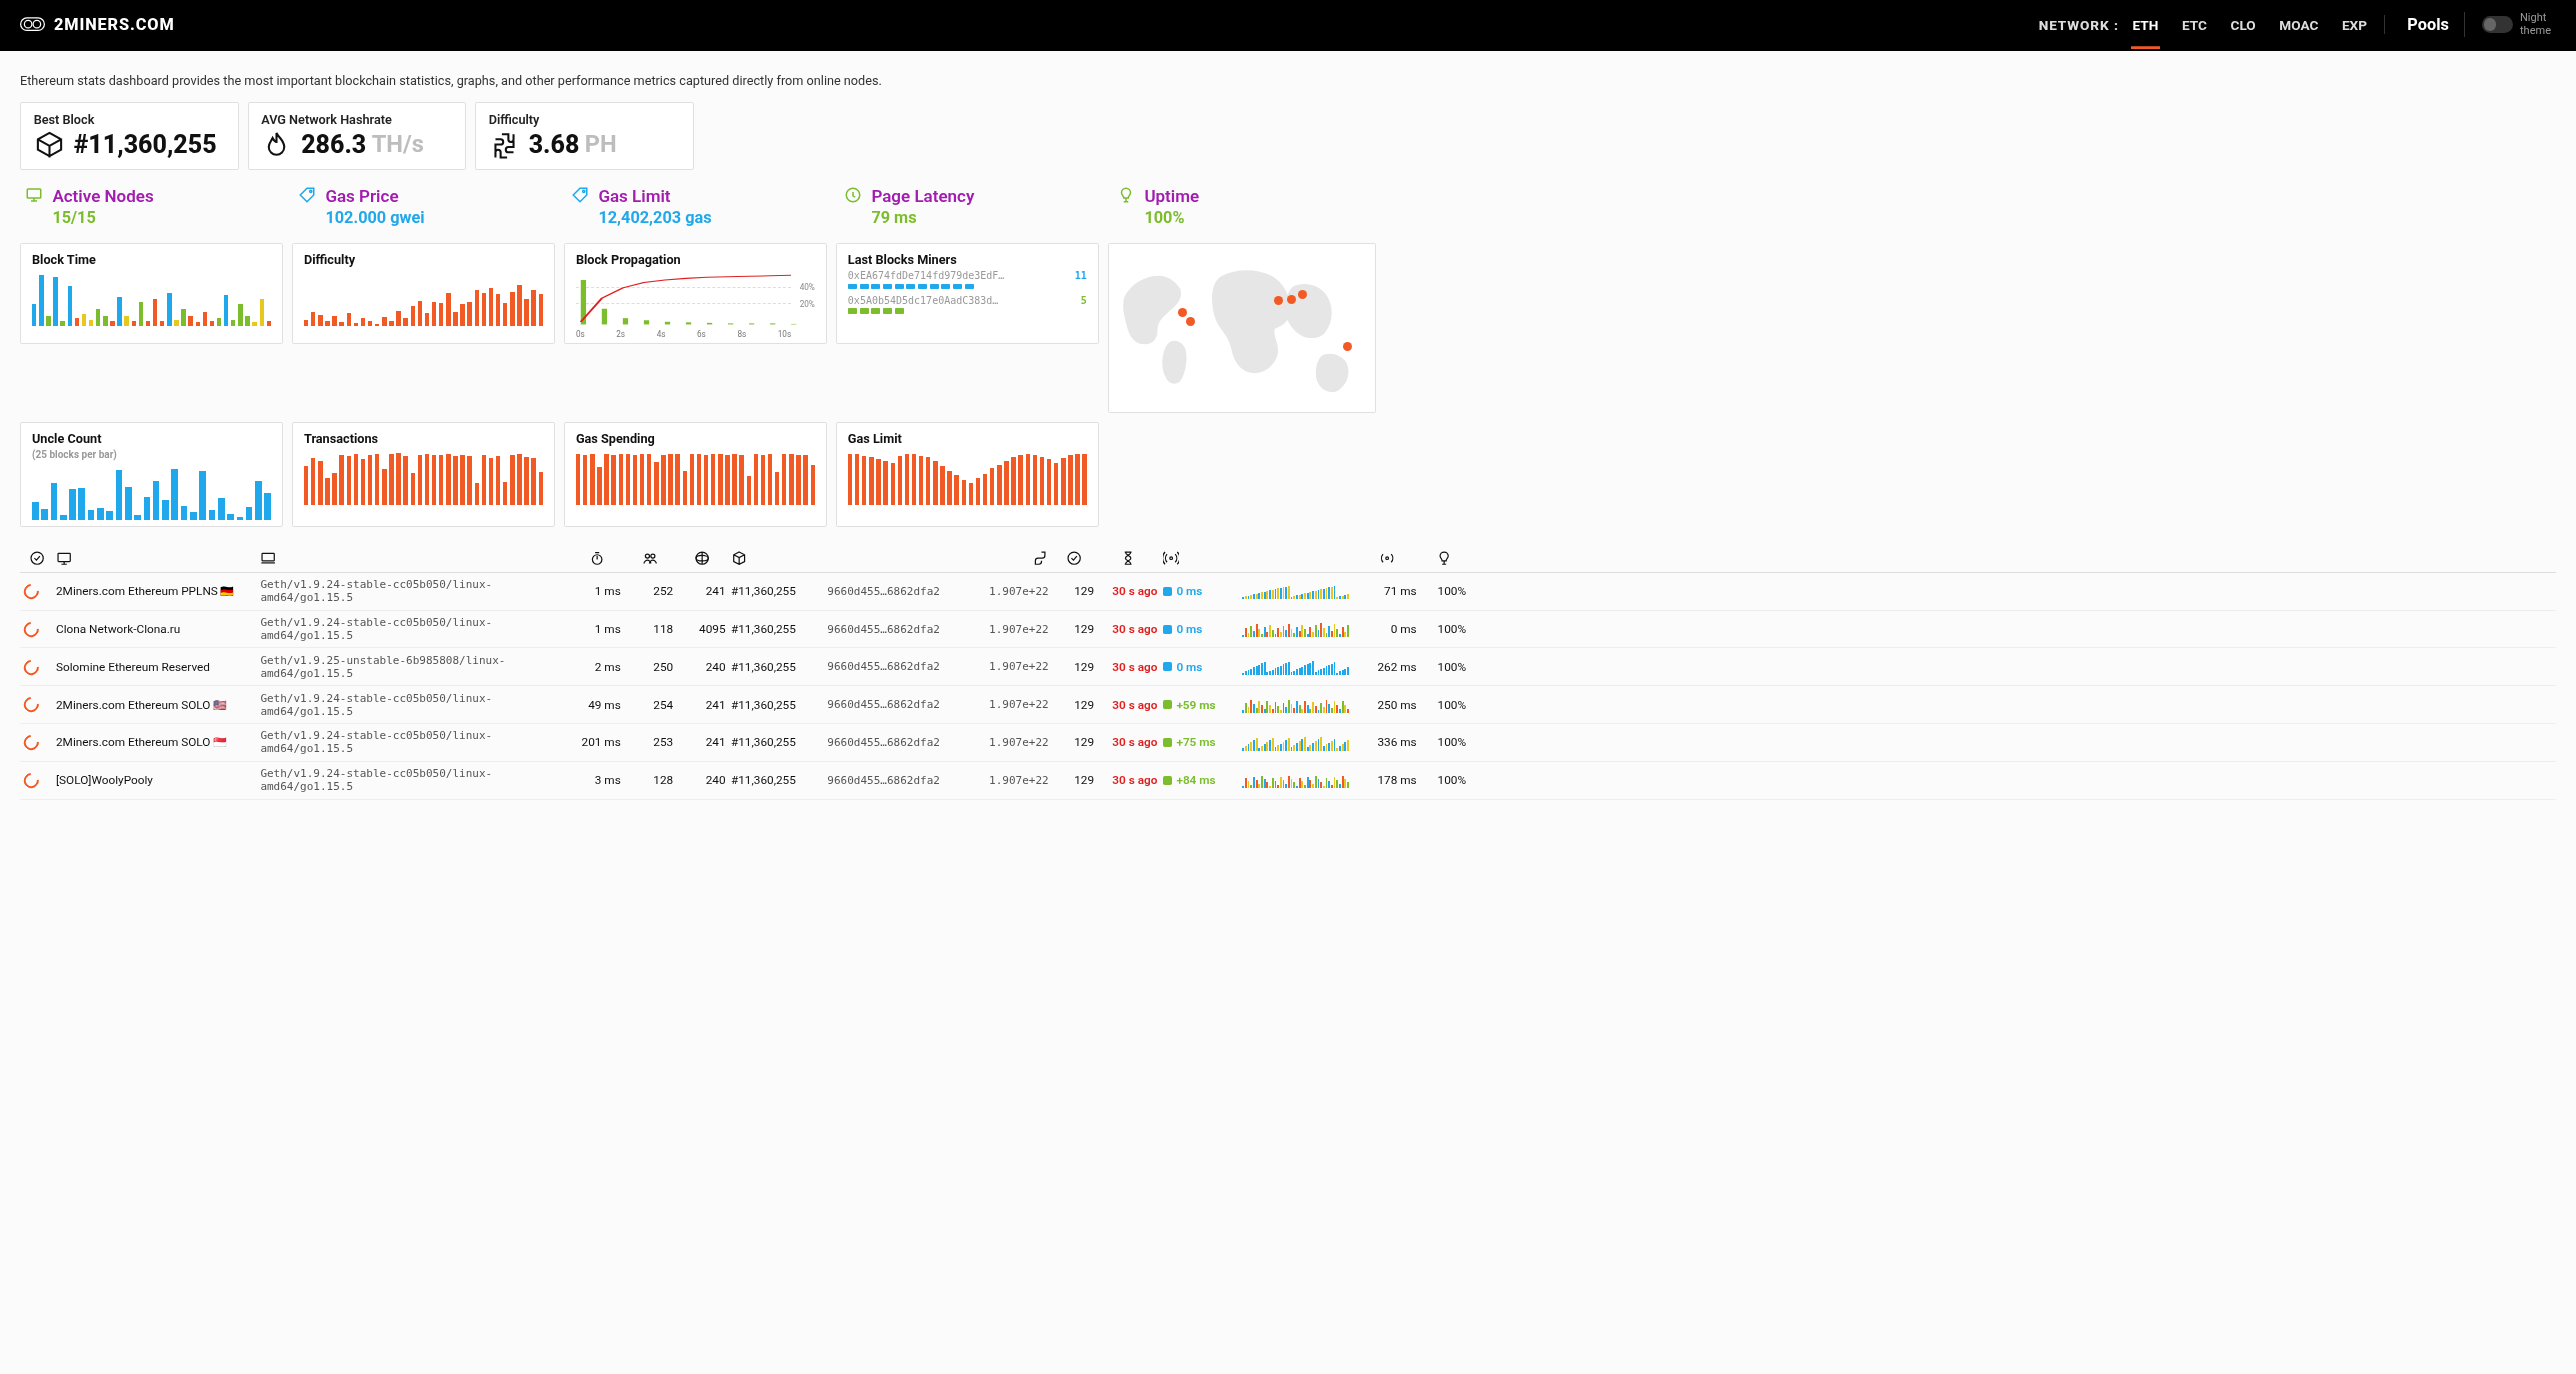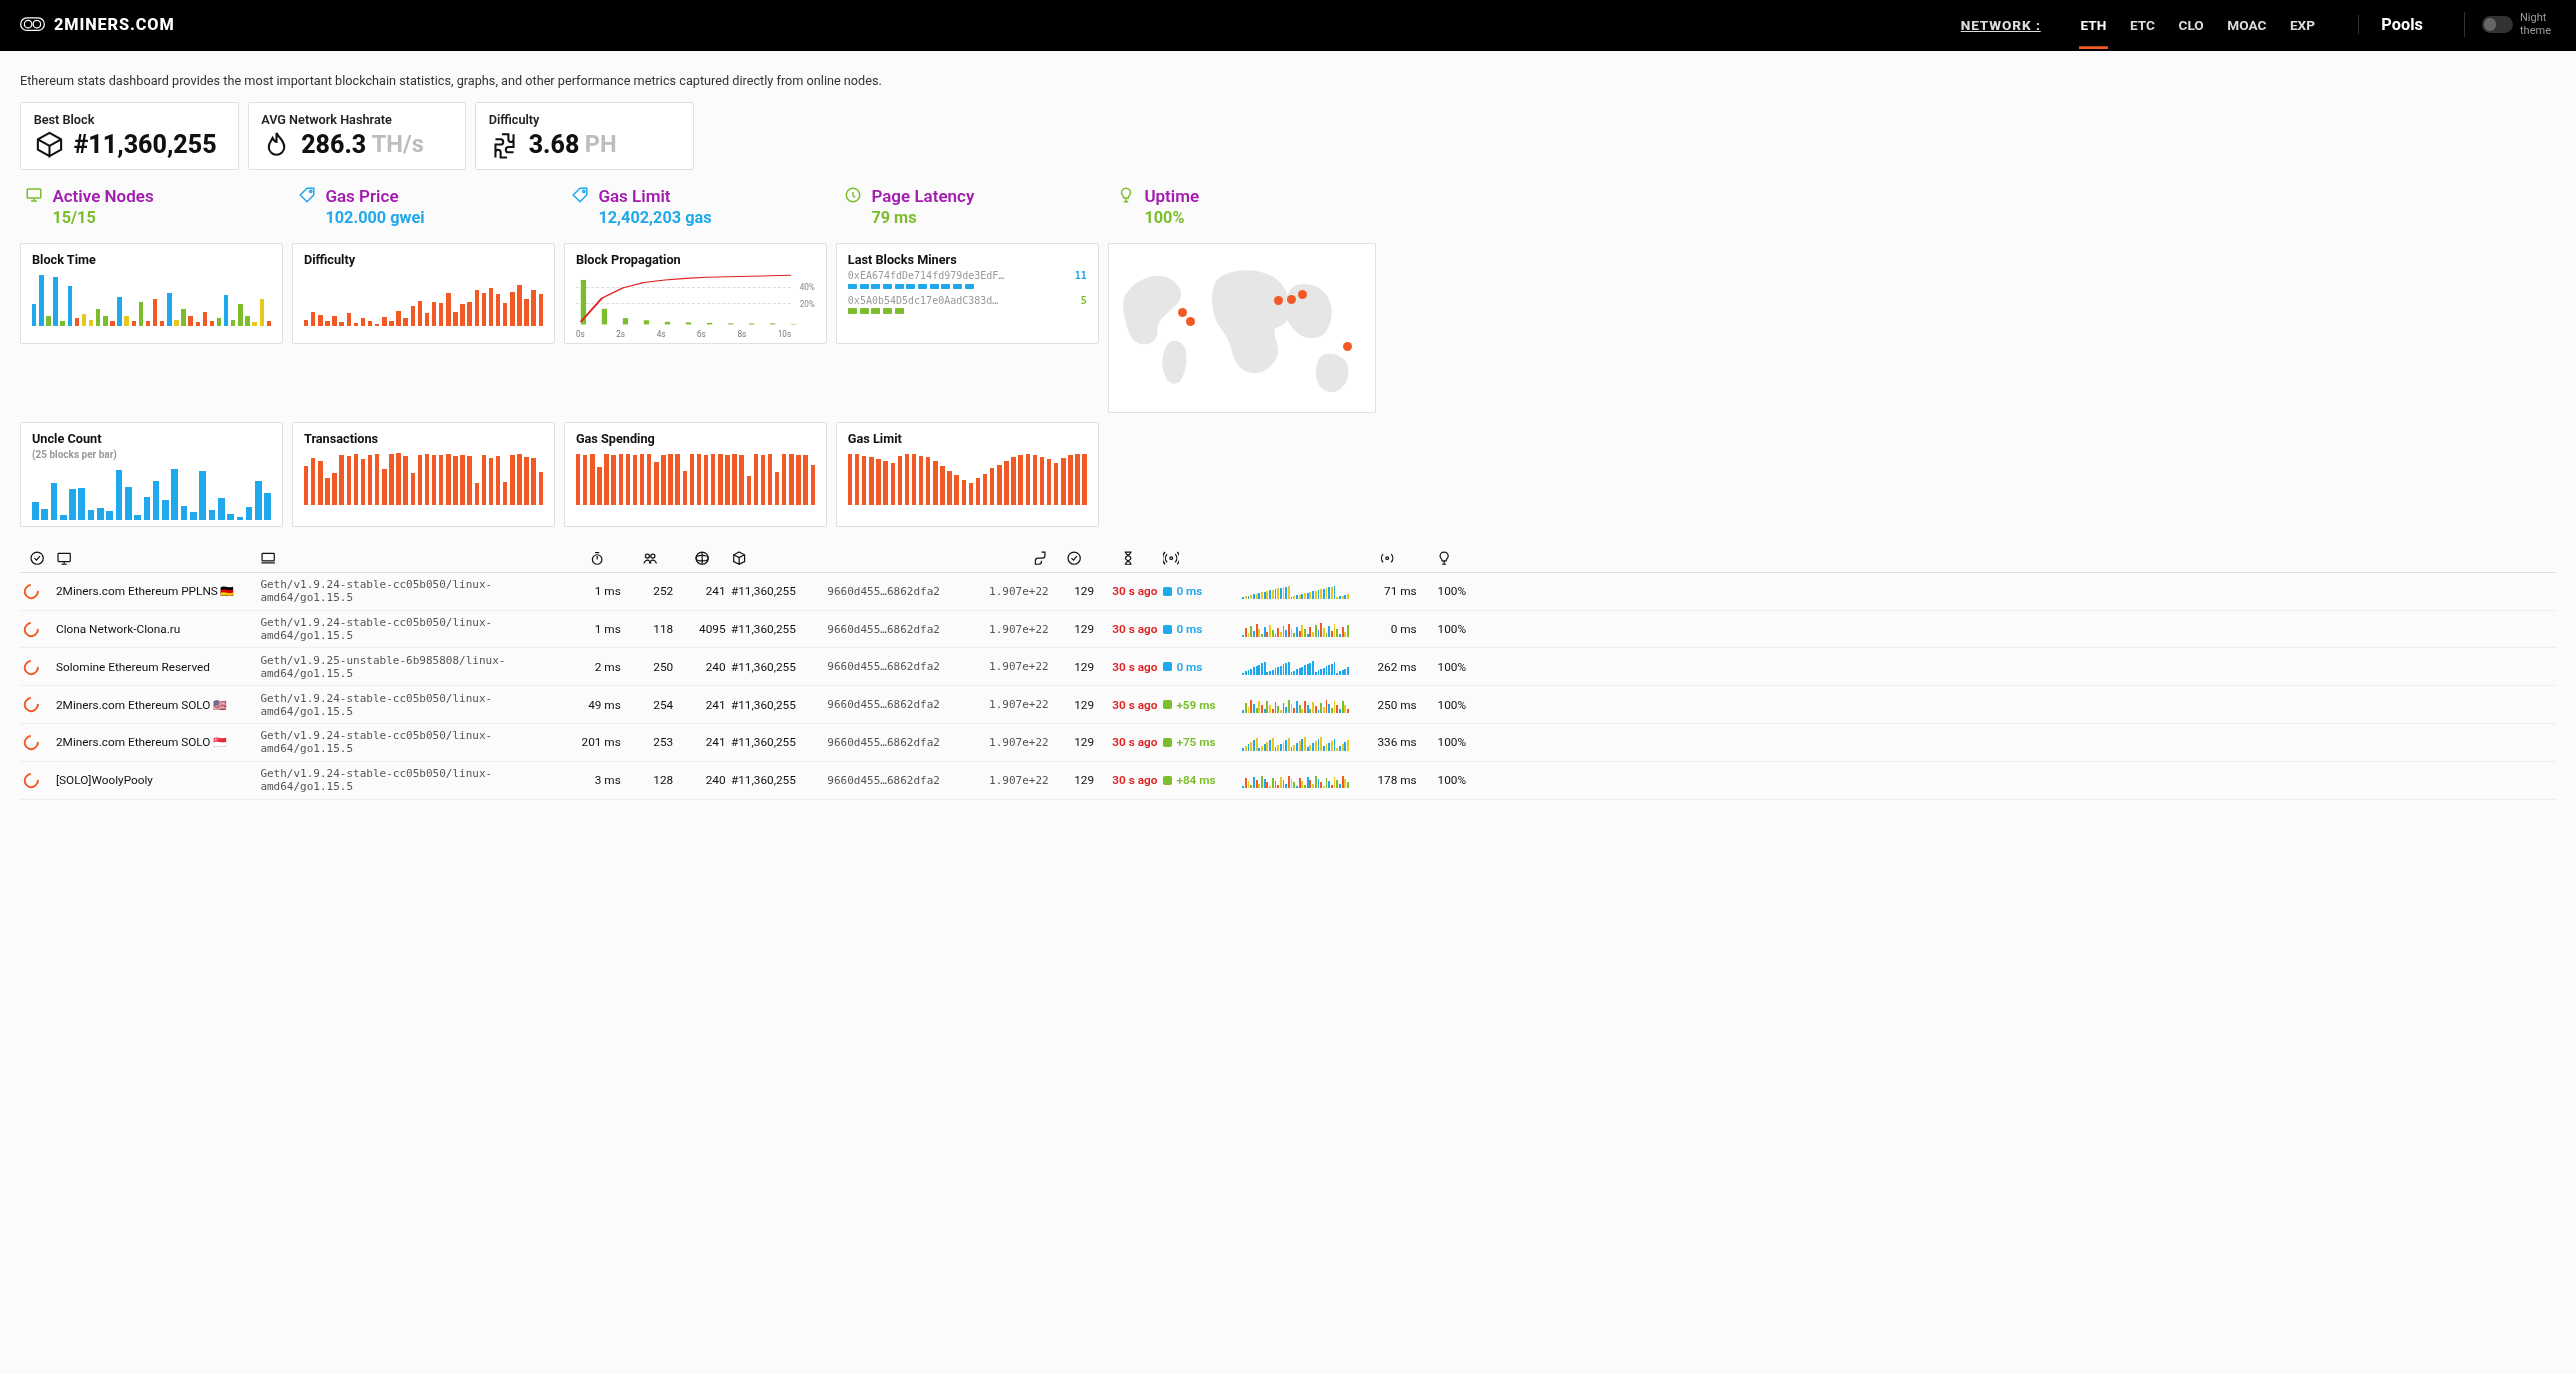--- a/index.html
+++ b/index.html
@@ -11,25 +11,25 @@
     --dk:#000;
     --grey:#aaa;
     --border:#e5e5e5;
     --card-border:#e0e0e0;
     --mini-h:56px;
   }
   html,body { height:100%; }
   body { font-family:-apple-system,BlinkMacSystemFont,"Segoe UI",Roboto,Helvetica,Arial,sans-serif; color:#111; background:#fbfbfb; }
 
   
-  .topbar { background:#000; color:#fff; display:flex; align-items:center; height:51px; padding:9px 20px; gap:38px; border-bottom:2.7px solid #000;}
+  .topbar { background:#000; color:#fff; display:flex; align-items:center; height:51px; padding:9px 20px; gap:12px; border-bottom:2.7px solid #000;}
   .logo { display:flex; align-items:center; gap:9px; font-weight:800; letter-spacing:0.9px; font-size:16.3px; }
   .logo-icon svg { display:block; }
   .spacer { flex:1; }
-  .netlabel { font-weight:800; letter-spacing:0.9px; color:#ddd; font-size:13.6px;text-decoration:underline; }
+  .netlabel { font-weight:800; letter-spacing:0.9px; color:#ddd; font-size:13.6px; }
   .net-list { display:flex; align-items:center; gap:20px; }
   .net-item { font-weight:700; font-size:13.6px; color:#ddd; position:relative; padding:16.3px 1.8px; }
   .net-item.active { color:#fff; box-shadow: inset 0 -2.7px 0 0 #f15a24; }
   .pools { font-weight:700; font-size:16.3px; padding-left:22px; border-left:0.9px solid #333; margin-left:3.6px;}
   .theme-switch { display:flex; align-items:center; gap:7.3px; color:#9a9a9a; font-size:11px; padding-left:16.3px; border-left:0.9px solid #333; margin-left:3.6px; line-height:1.1;}
   .toggle { width:31px; height:16.3px; border-radius:9px; background:#333; position:relative; }
   .toggle::after { content:""; width:12.7px; height:12.7px; border-radius:50%; background:#666; position:absolute; top:1.8px; left:1.8px; }
 
   .wrap { padding:16.3px 20px 5.4px; max-width:1396px; }
   .title { font-size:29px; font-weight:800; margin-top:3.6px; }

